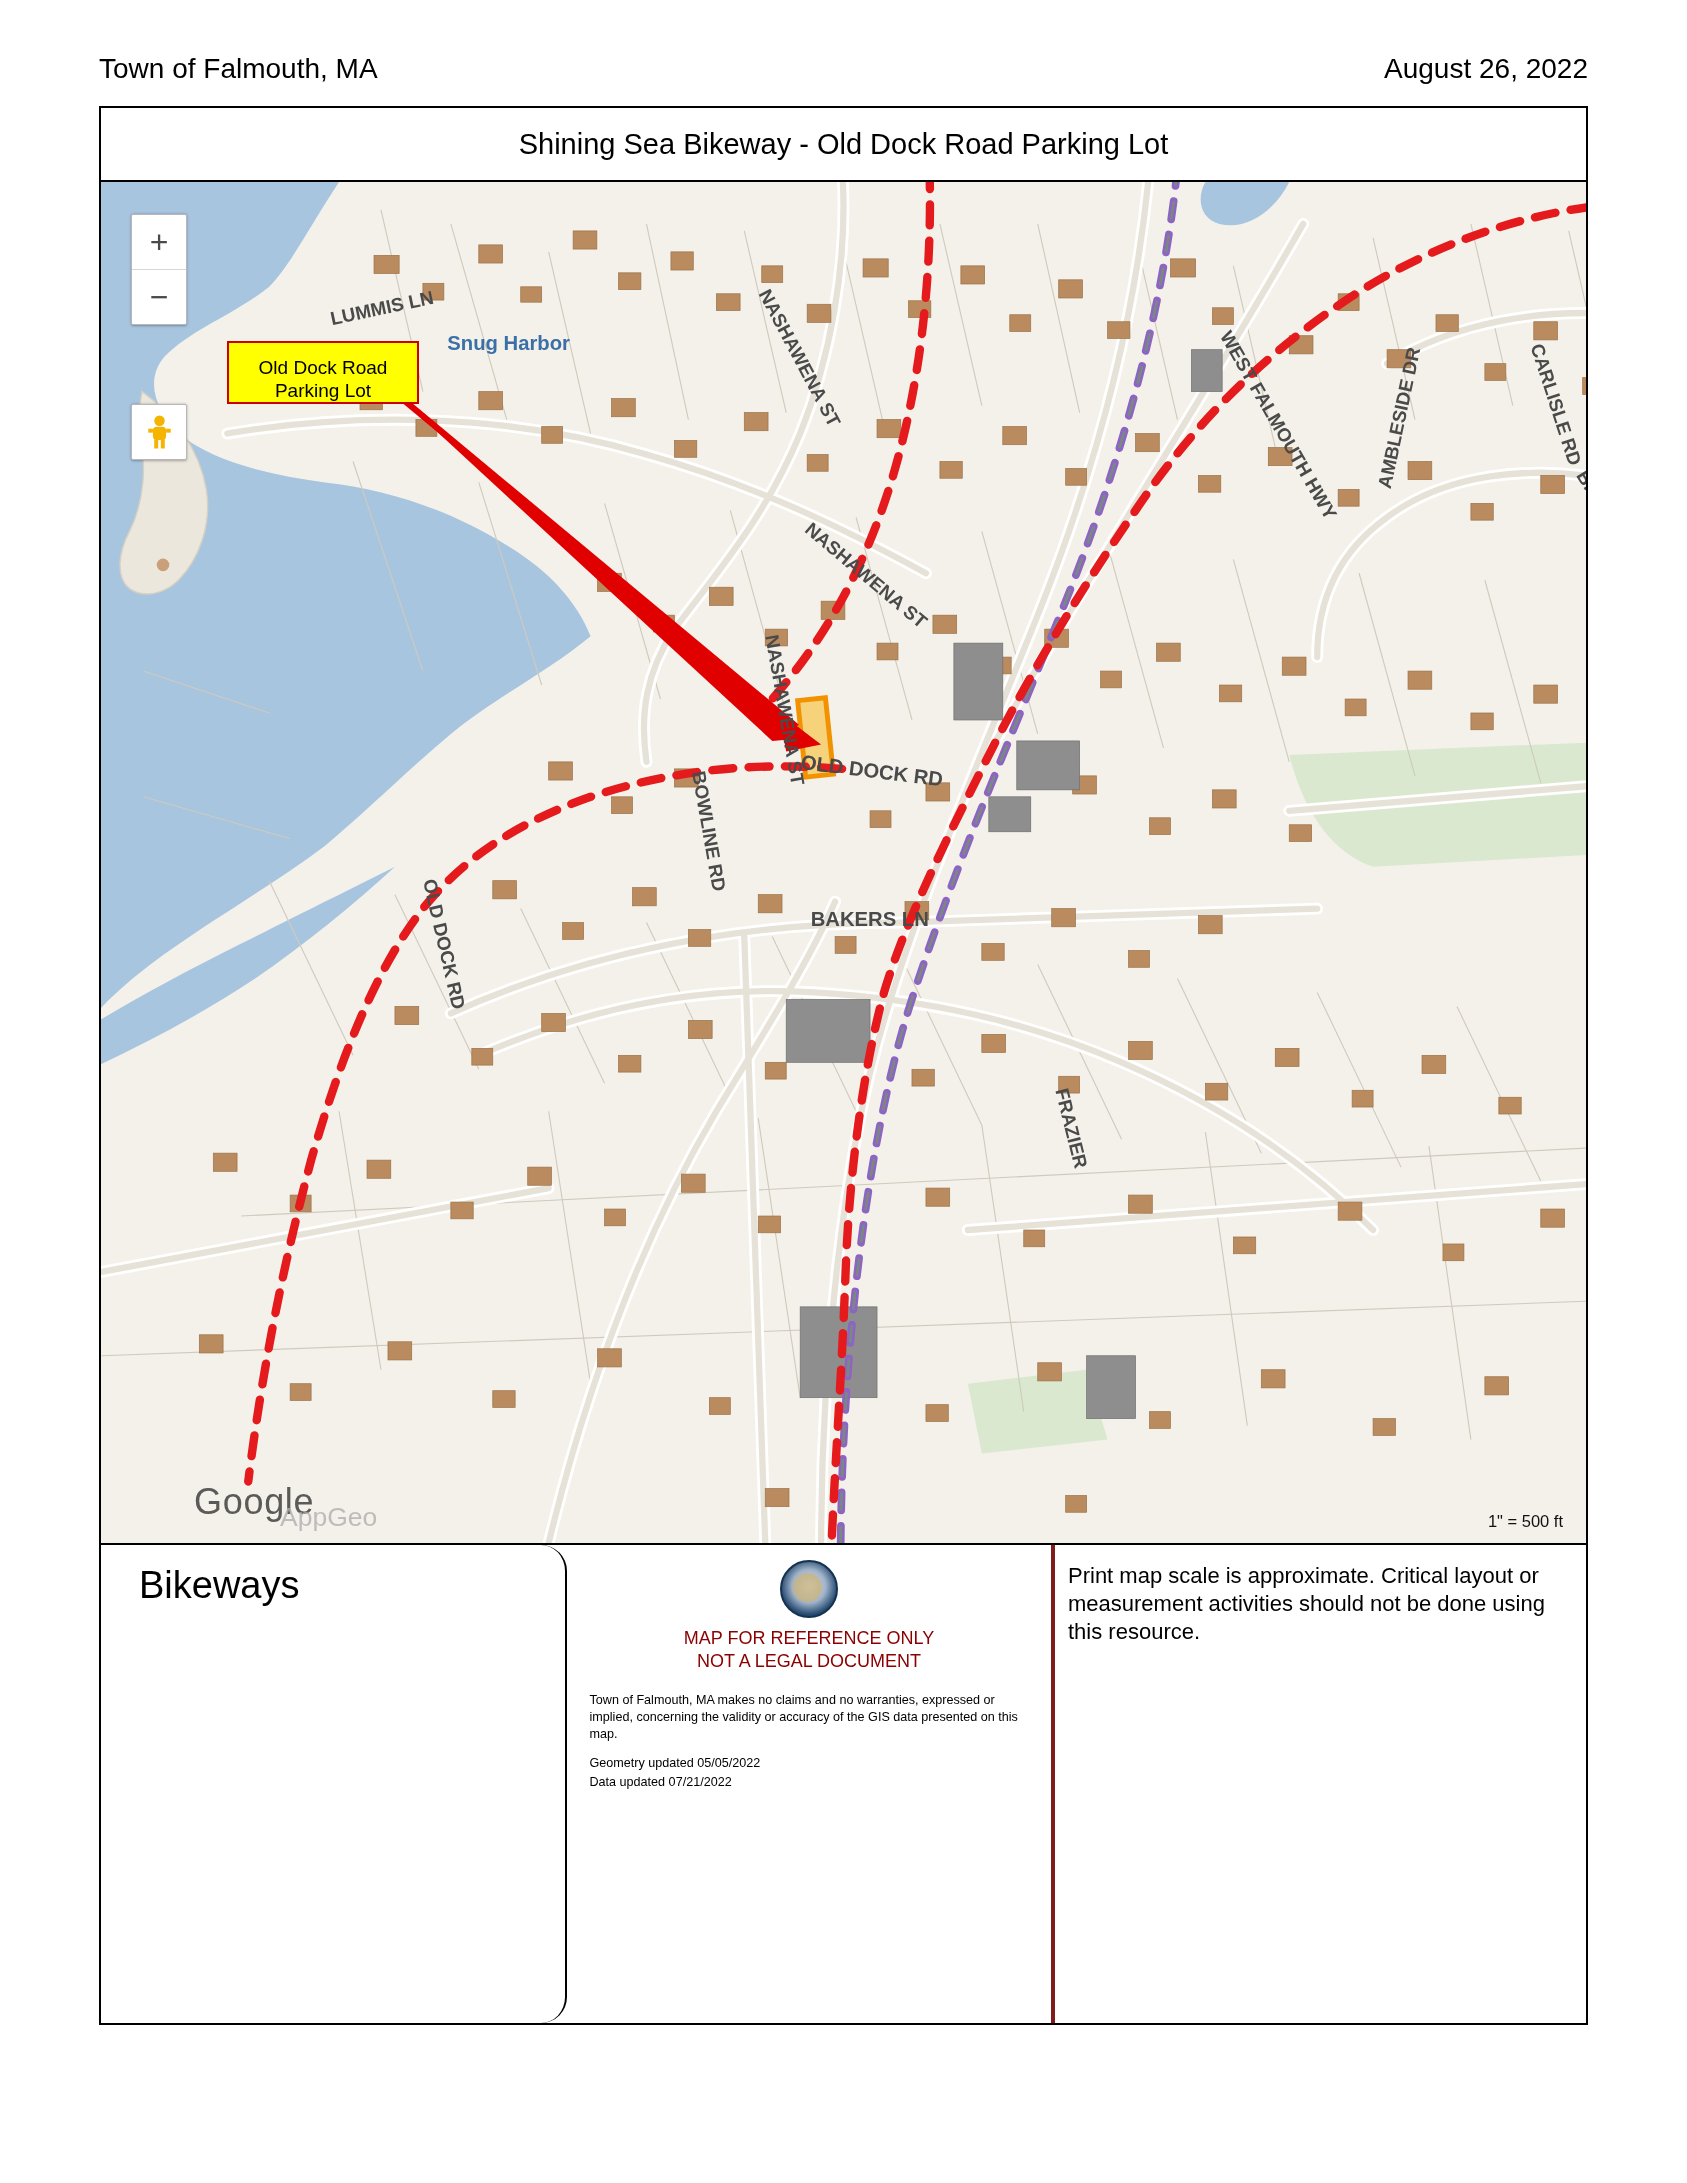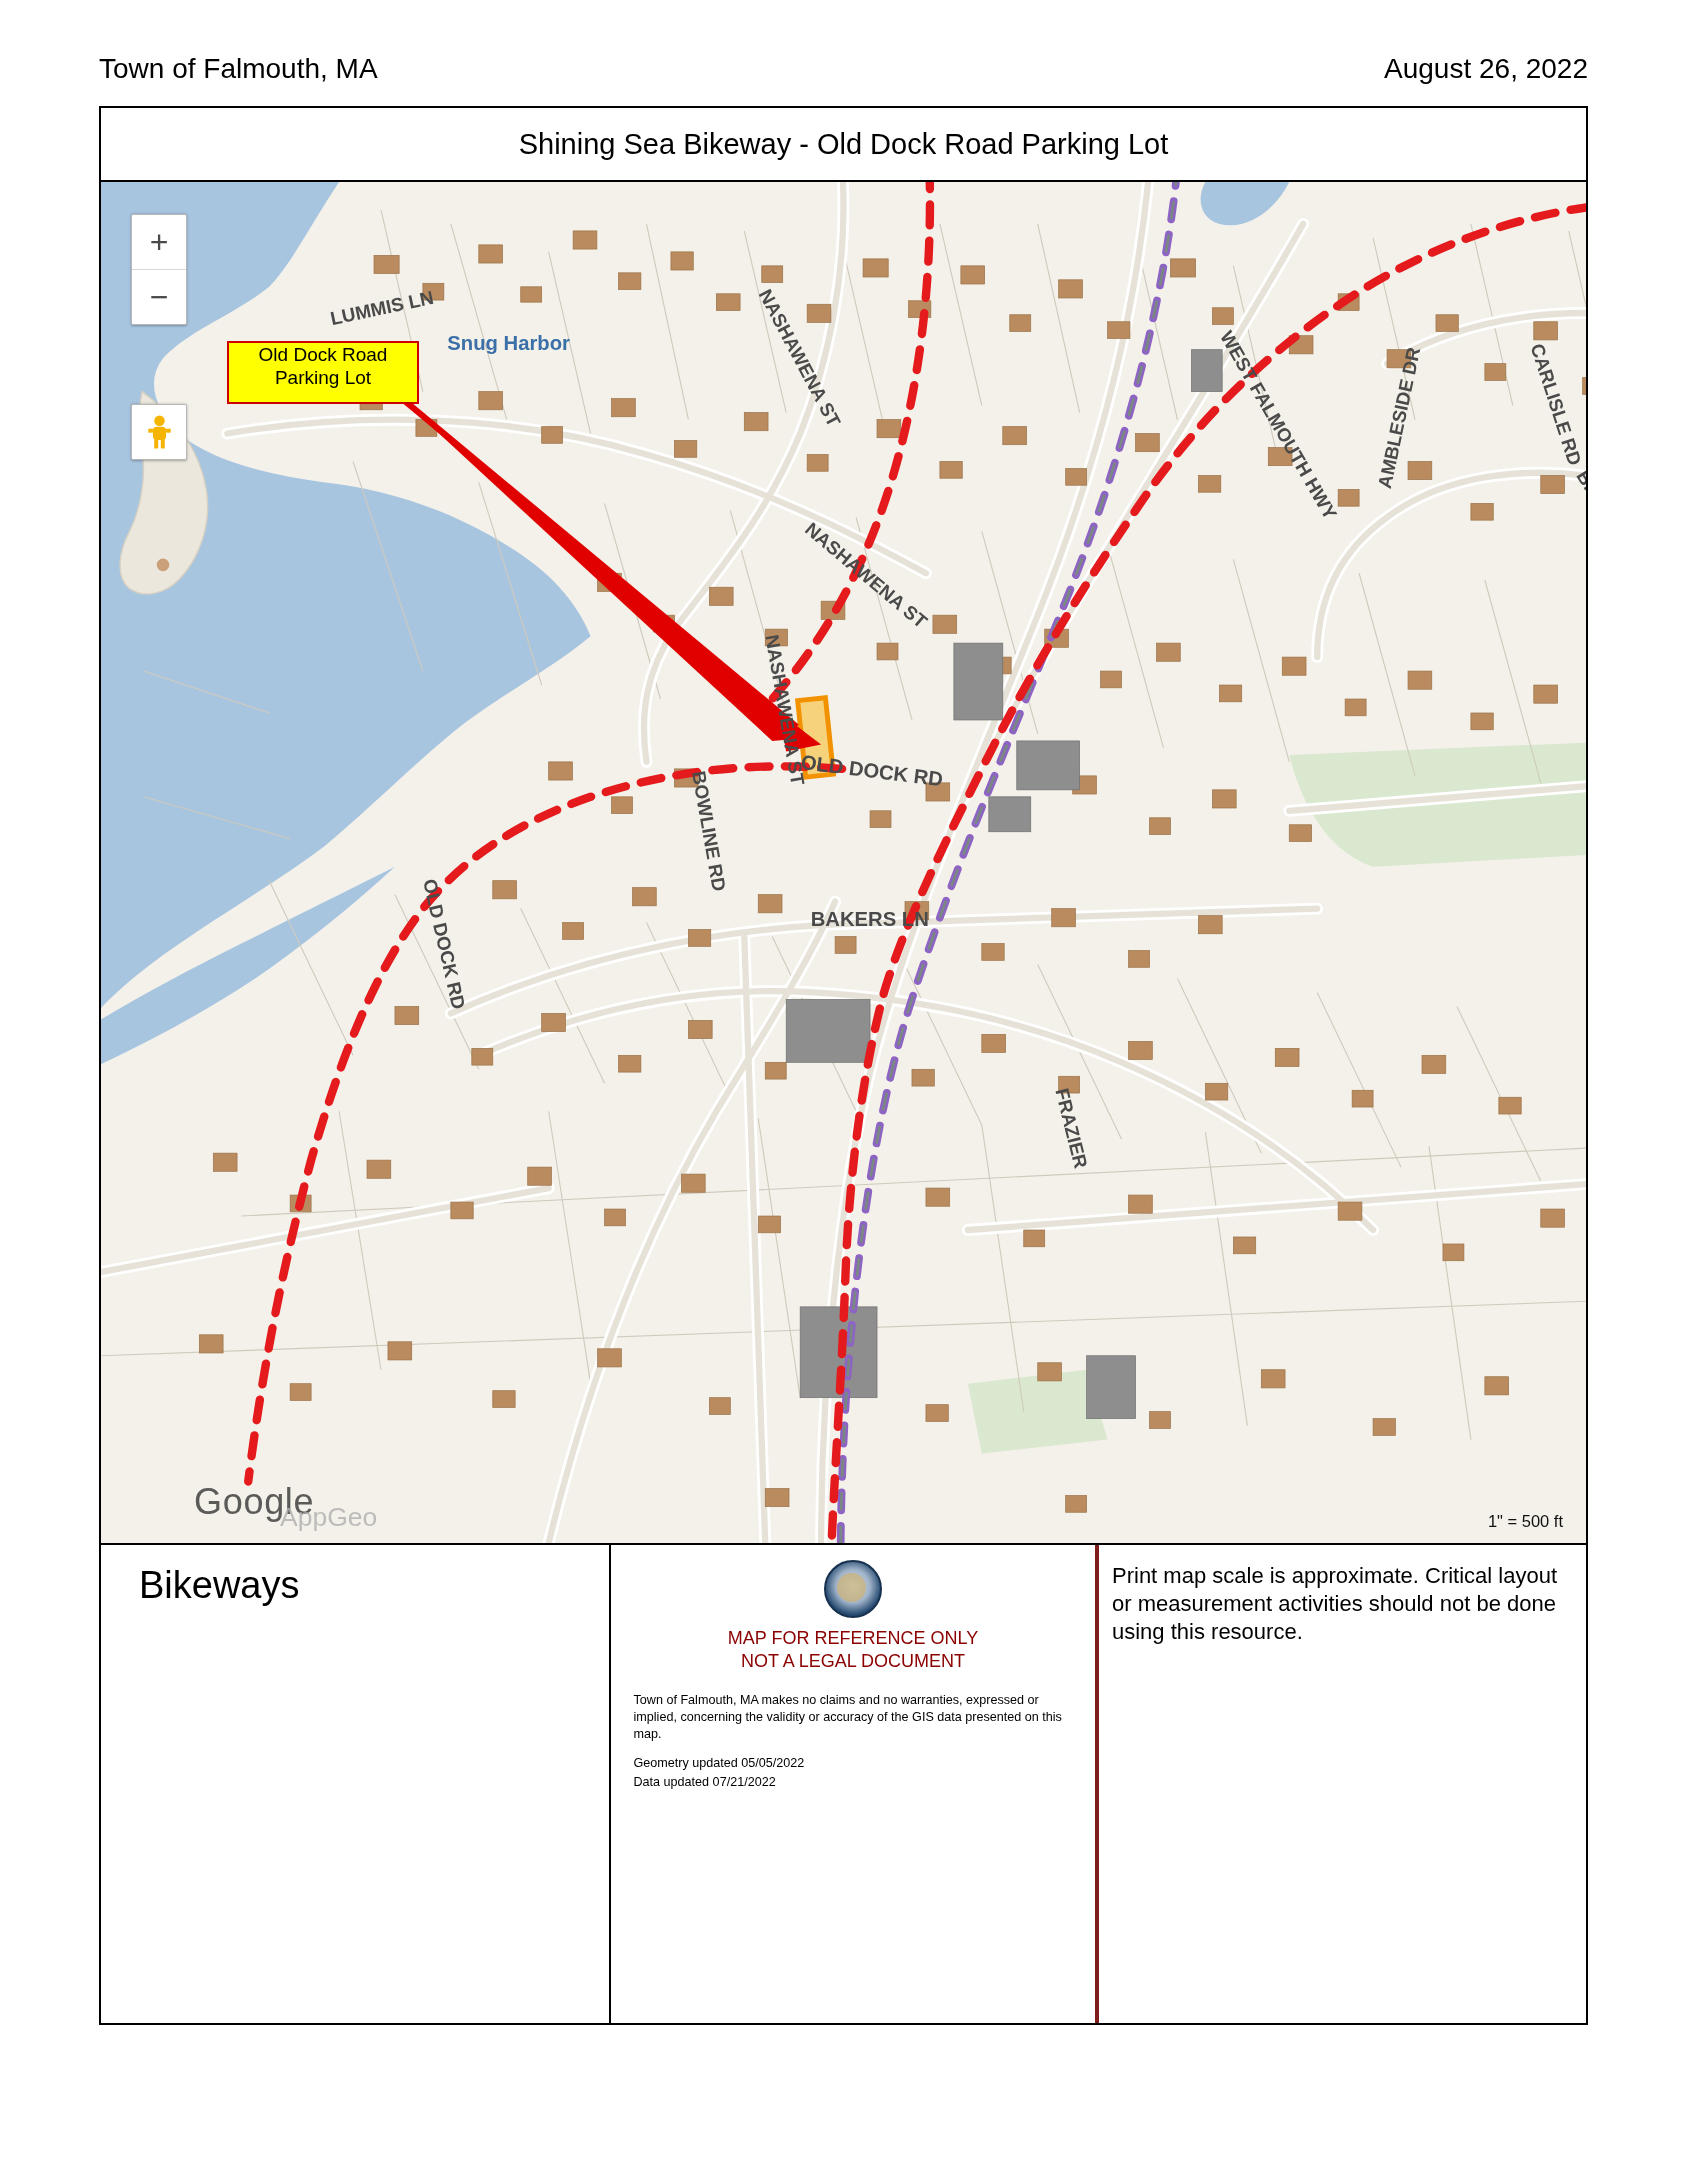--- a/index.html
+++ b/index.html
@@ -127,21 +127,21 @@
     top: 159px;
     width: 192px;
     height: 63px;
     background: #ffff00;
     border: 2.6px solid #cc0000;
     box-sizing: border-box;
     z-index: 45;
     display: flex;
     flex-direction: column;
     align-items: center;
-    justify-content: flex-start;
+    justify-content: flex-end;
     font-size: 19px;
     line-height: 1.22;
   }
   .scalebar {
     position: absolute;
     right: 23px;
     bottom: 12px;
     font-size: 16.5px;
     z-index: 45;
     color: #111;
@@ -170,24 +170,25 @@
   
   .bottom {
     position: absolute;
     left: 0;
     top: 1437px;
     width: 1485px;
     height: 478px;
     display: flex;
   }
   .panel-legend {
-    width: 510px;
+    width: 466px;
     border-right: 2px solid #000;
     box-sizing: border-box;
     padding: 18.5px 0 0 38px;
+    border-radius: 26px;
   }
   .panel-legend h2 {
     margin: 0;
     font-size: 38px;
     font-weight: normal;
     font-family: "Liberation Sans", sans-serif;
   }
   .legend-rows { margin-top: 41px; }
   .legend-row {
     display: flex;

